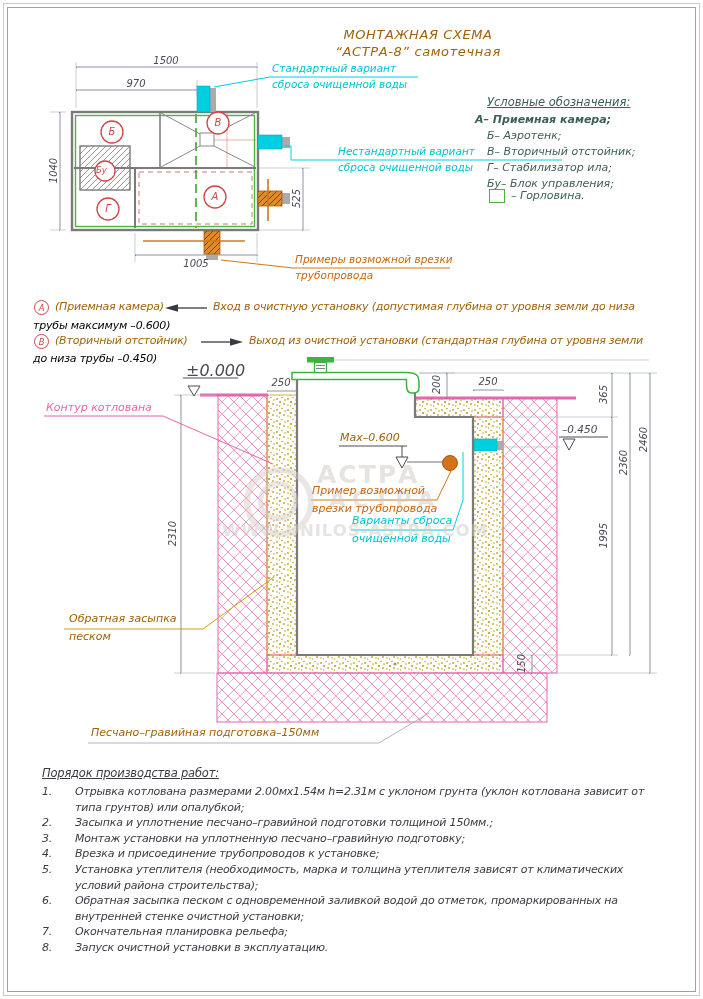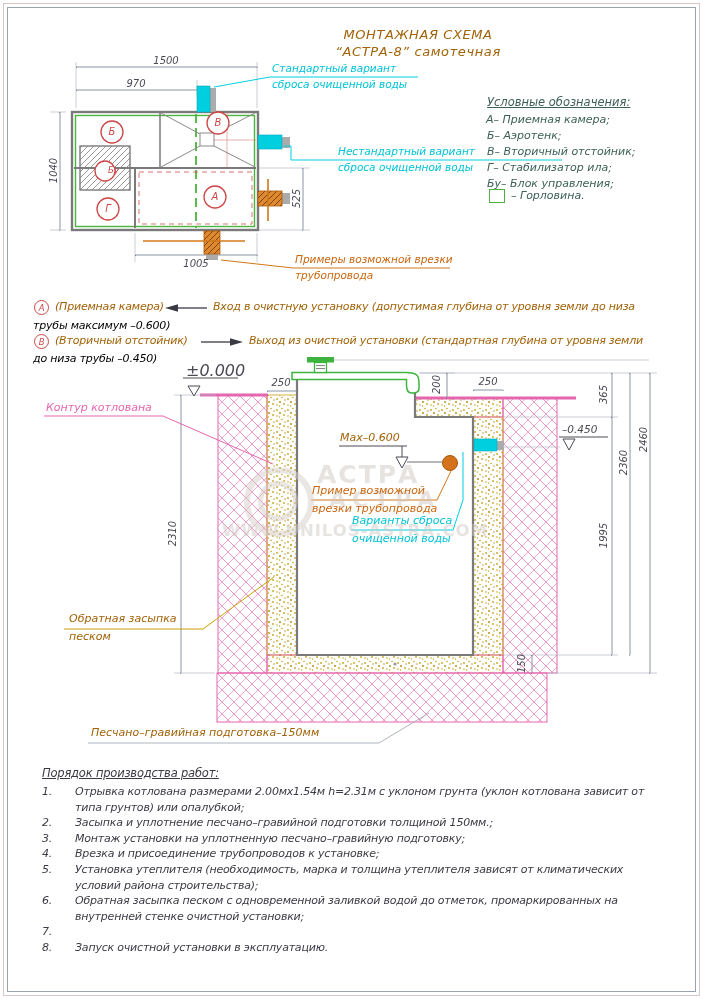--- a/index.html
+++ b/index.html
@@ -227,37 +227,37 @@
     <div class="wm-c2"></div>
     <span class="wm-b1">АСТРА</span>
     <span class="wm-b2">АСТРА</span>
     <span class="wm-url">WWW.UNILOS-ASTRA.COM</span>
   </div>
 
   <div class="ov title-line" style="left:298px;top:28px;">МОНТАЖНАЯ СХЕМА</div>
   <div class="ov title-line" style="left:298px;top:45px;">“АСТРА-8” самотечная</div>
 
   <div class="ov legendtxt ul" style="left:487px;top:96px;font-size:11.5px;">Условные обозначения:</div>
-  <div class="ov legendtxt" style="left:486px;top:114px;font-size:11px;">А– Приемная камера;</div>
+  <div class="ov legendtxt" style="left:475px;top:114px;font-size:11px;font-weight:bold;">А– Приемная камера;</div>
   <div class="ov legendtxt" style="left:487px;top:130px;font-size:11px;">Б– Аэротенк;</div>
   <div class="ov legendtxt" style="left:487px;top:146px;font-size:11px;">В– Вторичный отстойник;</div>
   <div class="ov legendtxt" style="left:487px;top:162px;font-size:11px;">Г– Стабилизатор ила;</div>
   <div class="ov legendtxt" style="left:487px;top:178px;font-size:11px;">Бу– Блок управления;</div>
   <span style="position:absolute;left:489px;top:189px;width:14px;height:12px;border:1.6px solid #4ab43c;"></span>
   <div class="ov legendtxt" style="left:511px;top:190px;font-size:11px;">– Горловина.</div>
 
   <div class="ov dimtxt" style="left:148px;top:55px;width:36px;text-align:center;">1500</div>
   <div class="ov dimtxt" style="left:120px;top:78px;width:32px;text-align:center;">970</div>
   <div class="ov dimtxt rot" style="left:36px;top:165px;width:34px;">1040</div>
   <div class="ov dimtxt rot" style="left:280px;top:193px;width:32px;">525</div>
   <div class="ov dimtxt" style="left:176px;top:258px;width:40px;text-align:center;">1005</div>
 
   <div class="ov red" style="left:104px;top:126px;width:16px;text-align:center;font-size:10px;">Б</div>
   <div class="ov red" style="left:210px;top:117px;width:16px;text-align:center;font-size:10px;">В</div>
-  <div class="ov red" style="left:96px;top:166px;width:35px;text-align:center;font-size:8.5px;">Бу</div>
+  <div class="ov red" style="left:96px;top:166px;width:18px;text-align:left;font-size:8.5px;">Бу</div>
   <div class="ov red" style="left:100px;top:203px;width:16px;text-align:center;font-size:10px;">Г</div>
   <div class="ov red" style="left:207px;top:191px;width:16px;text-align:center;font-size:10px;">А</div>
 
   <div class="ov cyan" style="left:272px;top:63px;font-size:10.5px;">Стандартный вариант</div>
   <div class="ov cyan" style="left:272px;top:79px;font-size:10.5px;">сброса очищенной воды</div>
   <div class="ov cyan" style="left:338px;top:146px;font-size:10.5px;">Нестандартный вариант</div>
   <div class="ov cyan" style="left:338px;top:162px;font-size:10.5px;">сброса очищенной воды</div>
   <div class="ov orange" style="left:295px;top:254px;font-size:10.5px;">Примеры возможной врезки</div>
   <div class="ov orange" style="left:295px;top:270px;font-size:10.5px;">трубопровода</div>
 
@@ -340,20 +340,23 @@
     </div>
     <div class="wl-item">
       <span class="wl-num">6.</span>
       <span class="wl-text">
           <span>Обратная засыпка песком с одновременной заливкой водой до отметок, промаркированных на</span>
           <span>внутренней стенке очистной установки;</span>
         </span>
     </div>
     <div class="wl-item">
       <span class="wl-num">7.</span>
+      <span class="wl-text">
+          <span>Окончательная планировка рельефа;</span>
+        </span>
     </div>
     <div class="wl-item">
       <span class="wl-num">8.</span>
       <span class="wl-text">
           <span>Запуск очистной установки в эксплуатацию.</span>
         </span>
     </div>
   </div>
 </div>
 

